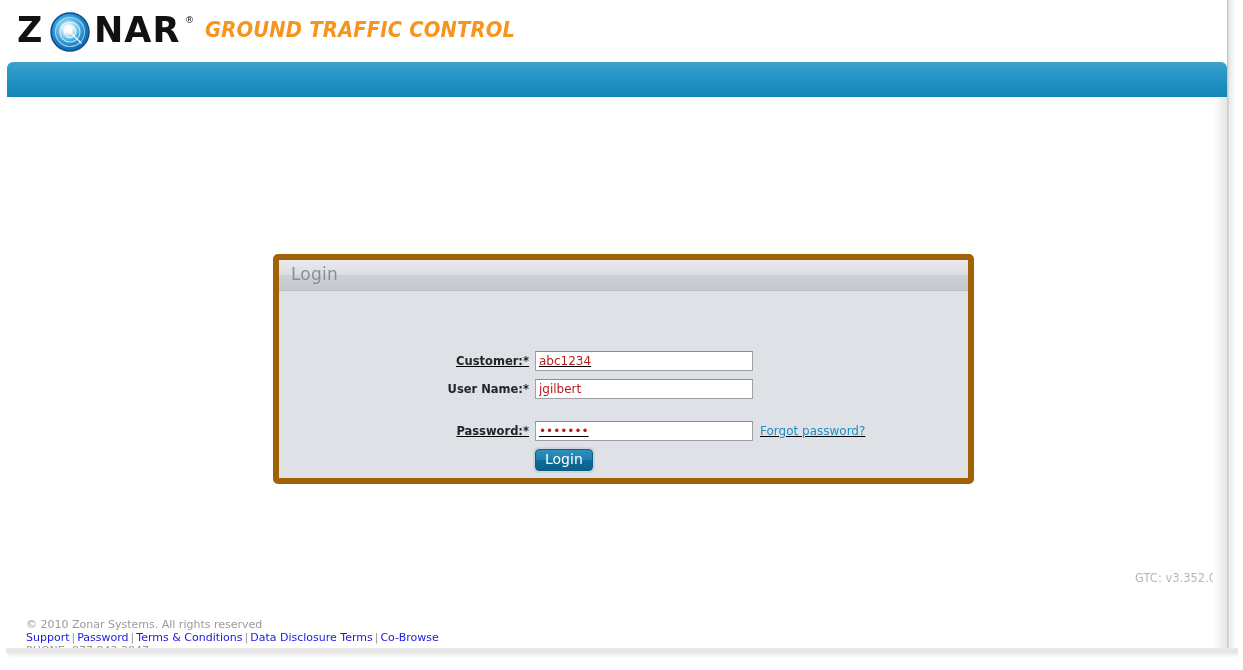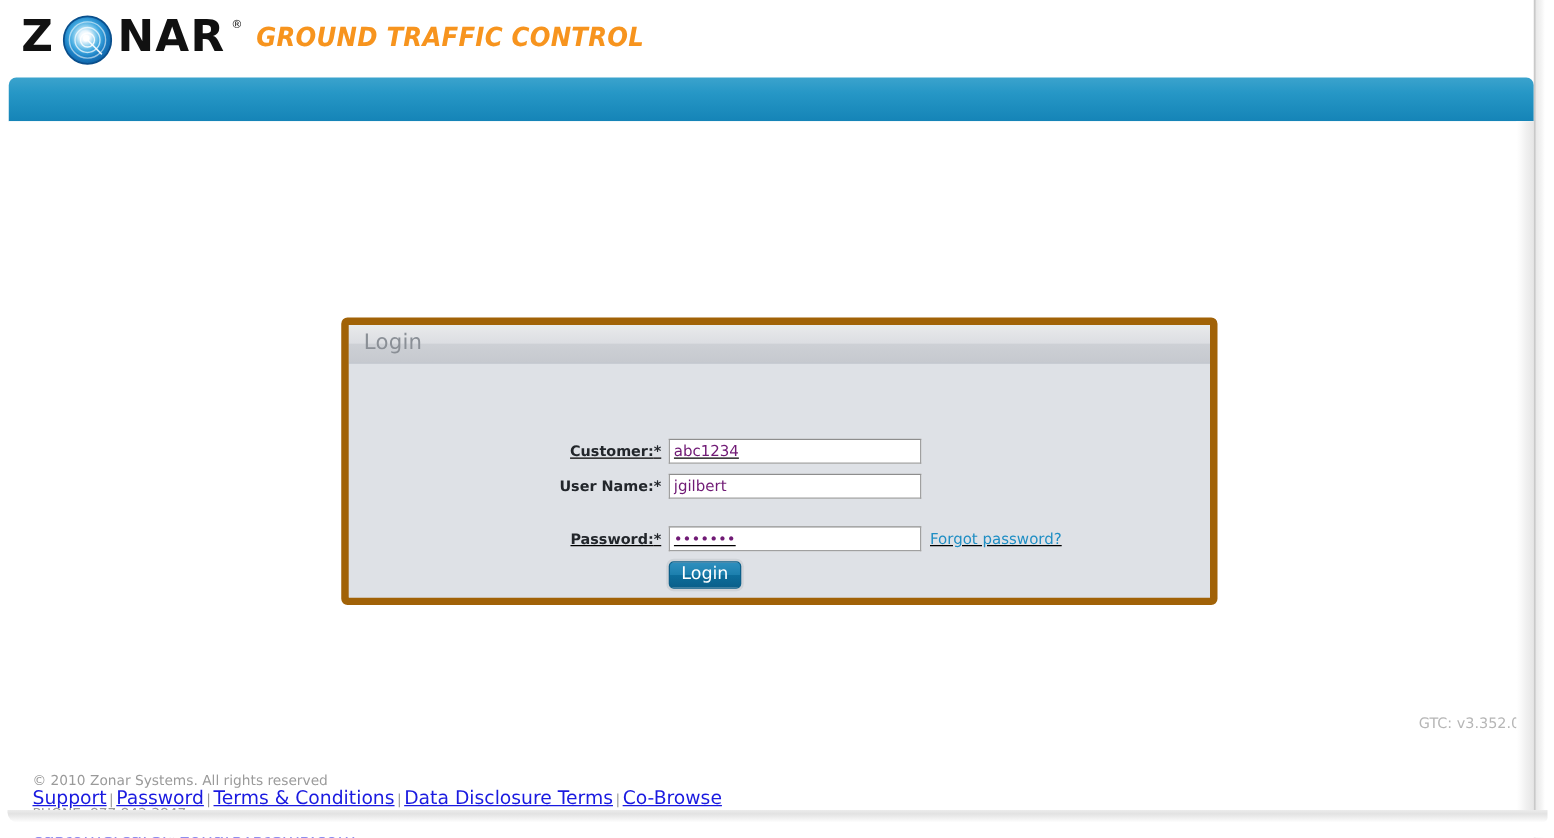--- a/index.html
+++ b/index.html
@@ -209,28 +209,28 @@
     font-family: "DejaVu Sans", sans-serif;
     font-weight: bold;
     font-size: 11.5px;
     color: #22262b;
     box-sizing: border-box;
     white-space: nowrap;
   }
   .form-label .req { font-weight: bold; }
 
   .form-input {
-    width: 202px;
+    width: 218px;
     height: 20px;
     border: 1px solid #a0a0a0;
     border-top-color: #8d8d8d;
     background: #ffffff;
     font-family: "DejaVu Sans", sans-serif;
     font-size: 12px;
-    color: #701a75;
+    color: #b91c1c;
     padding: 1px 3px;
     box-sizing: border-box;
     border-radius: 0;
     outline: none;
   }
   #forgot-password-link {
     margin-left: 7px;
     font-family: "DejaVu Sans", sans-serif;
     font-size: 12px;
     color: #1f8ec4;
@@ -280,23 +280,22 @@
     font-family: "DejaVu Sans", sans-serif;
     font-size: 11px;
     line-height: 12px;
     color: #9a9a9a;
   }
   #footer .footer-line { height: 12px; white-space: nowrap; }
   #footer-copyright { color: #9a9a9a; }
   #footer-phone { color: #9a9a9a; padding-top: 1px; }
   .footer-link {
     color: #1a1ae0;
-    text-decoration: underline;
     cursor: pointer;
-    font-size: 15px;
+    font-size: 11px;
   }
   .footer-sep { color: #9a9a9a; padding: 0 2px; }
   #footer-links-row { padding-top: 1px; }
   #footer-email-row { padding-top: 2px; }
 </style>
 </head>
 <body>
 
 <div id="page-frame">
 

